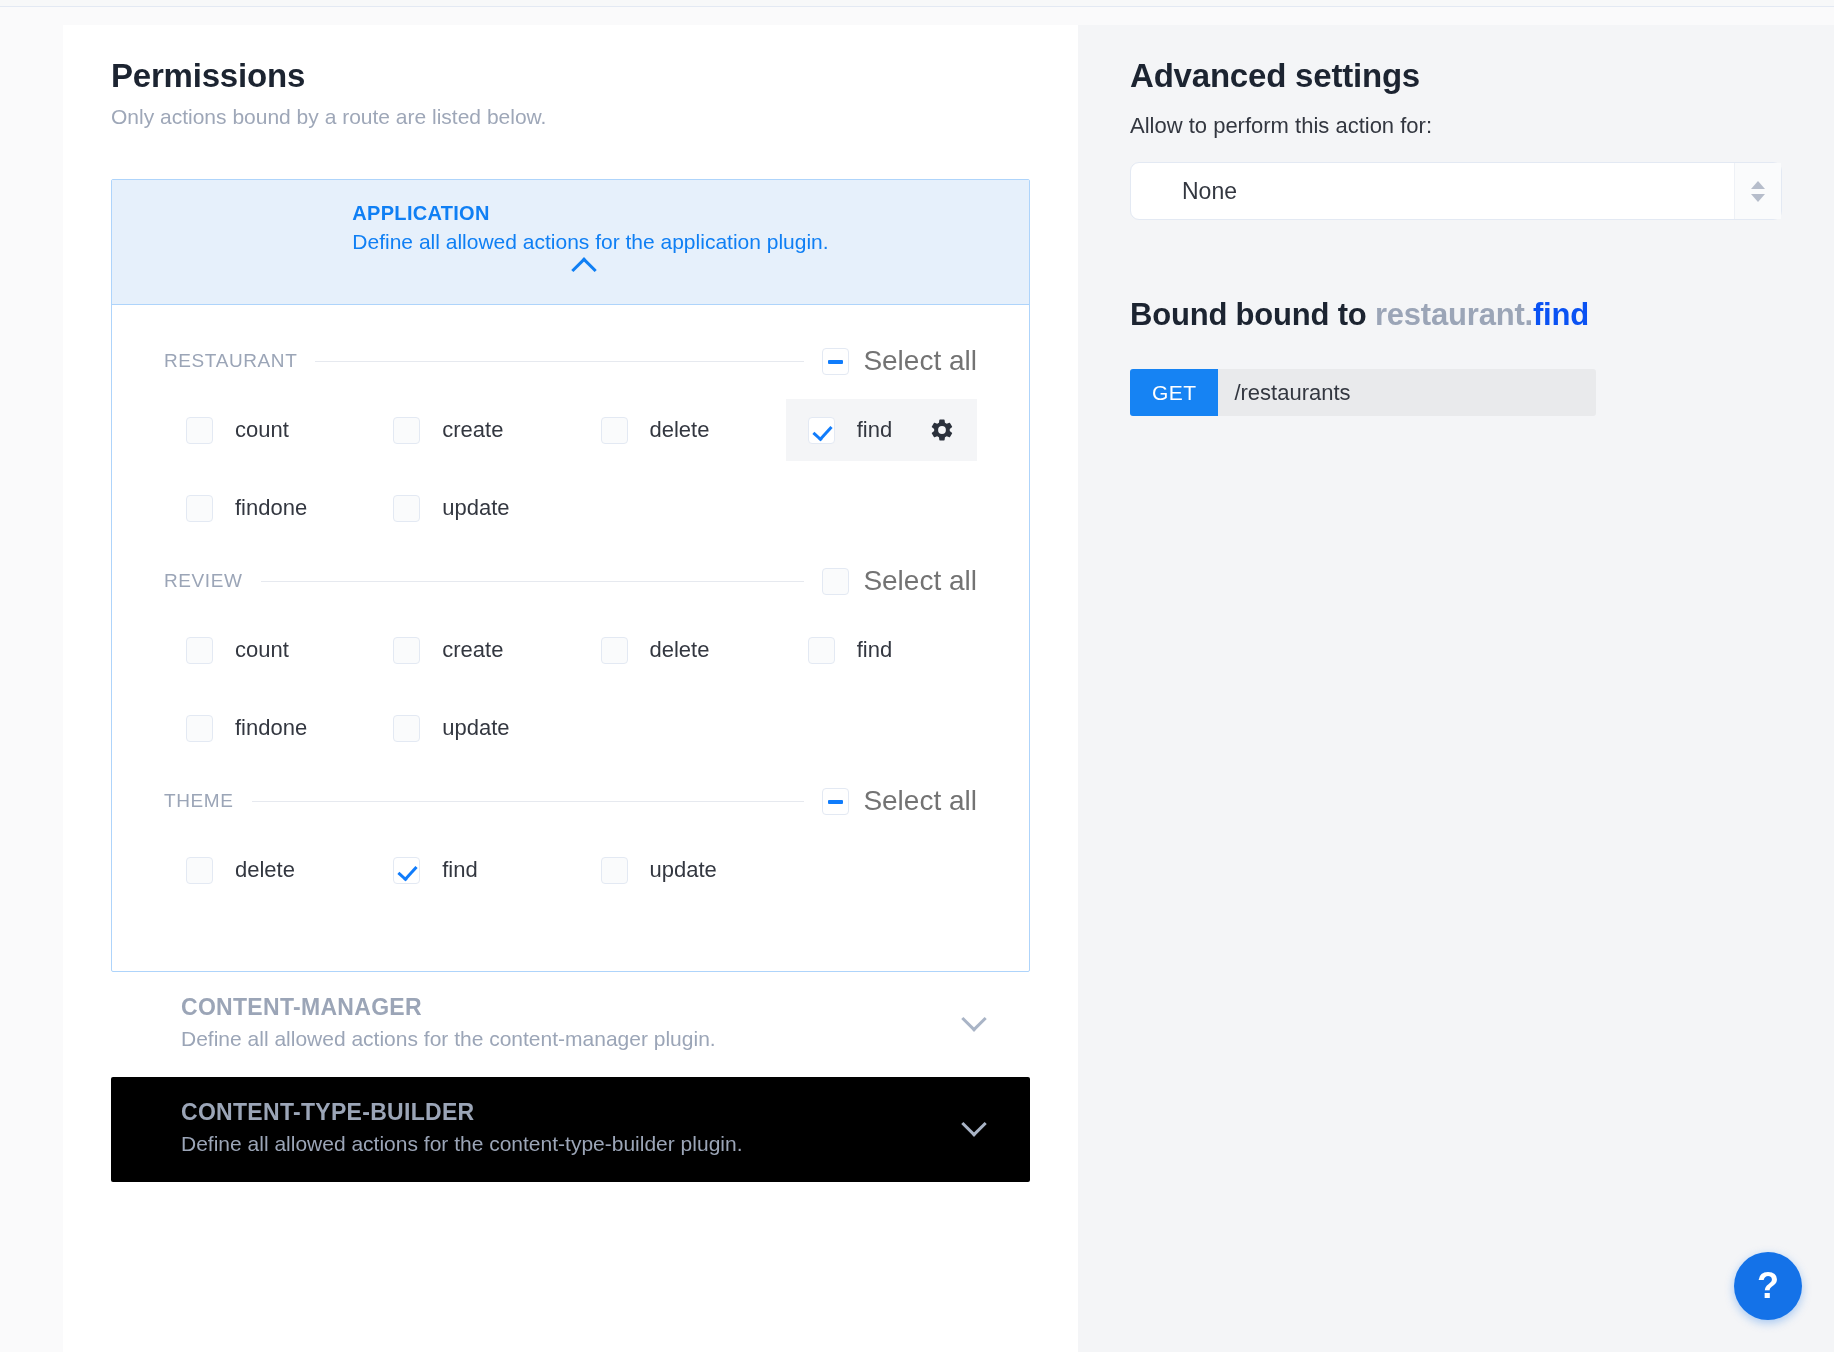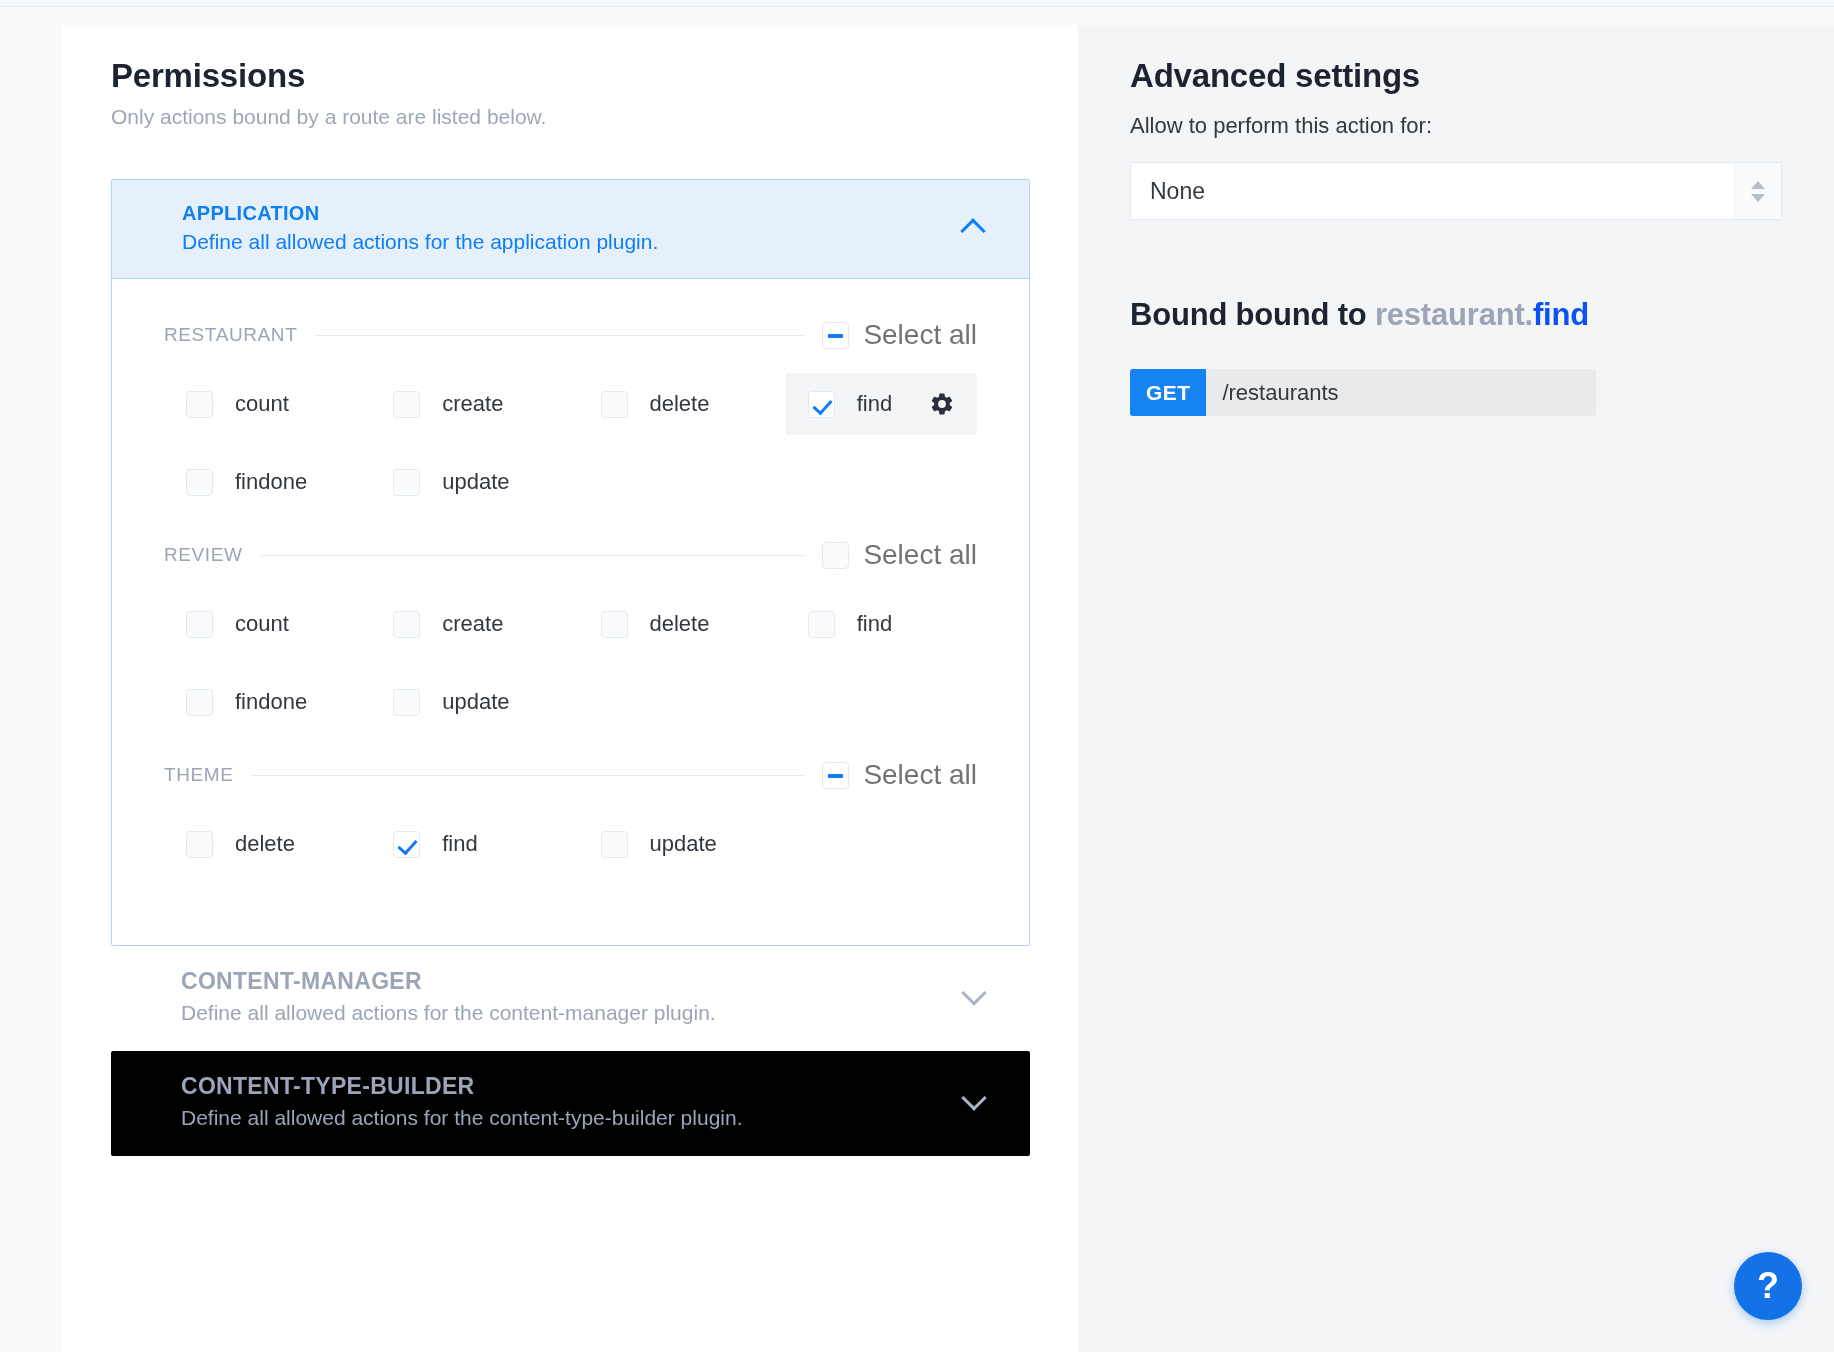--- a/index.html
+++ b/index.html
@@ -71,20 +71,21 @@
 
   .acc-head {
     background: #e6f0fb;
     border-bottom: 1px solid #aed4fb;
     padding: 22px 30px 24px 70px;
     display: flex;
     align-items: center;
     justify-content: space-between;
     cursor: pointer;
     position: relative;
+    flex-direction: column;
   }
 
   .acc-head-text .acc-name {
     font-size: 20px;
     font-weight: bold;
     color: #0f7ff4;
     letter-spacing: 0.3px;
   }
 
   .acc-head-text .acc-desc {
@@ -257,25 +258,26 @@
     margin-top: 18px;
     font-size: 22px;
     color: #333740;
   }
 
   .select-wrap {
     margin-top: 23px;
     height: 58px;
     background: #ffffff;
     border: 1px solid #e3e9f3;
-    border-radius: 3px;
+    border-radius: 9px;
     display: flex;
     align-items: center;
     position: relative;
     cursor: pointer;
+    padding-left: 32px;
   }
   .select-value {
     padding-left: 19px;
     font-size: 23px;
     color: #333740;
   }
   .select-arrows {
     position: absolute;
     right: 0; top: 0; bottom: 0;
     width: 47px;
@@ -312,24 +314,24 @@
     width: 466px;
     height: 47px;
     background: #e9eaec;
     border-radius: 3px;
     overflow: hidden;
   }
   .route-verb {
     background: #1683f3;
     color: #ffffff;
     font-size: 21px;
-    font-weight: bold;
-    display: flex;
-    align-items: center;
-    padding: 0 16px;
+    font-weight: normal;
+    display: flex;
+    align-items: center;
+    padding: 0 22px;
     letter-spacing: 0.4px;
   }
   .route-path {
     display: flex;
     align-items: center;
     padding-left: 16px;
     font-size: 22px;
     color: #333740;
   }
 

